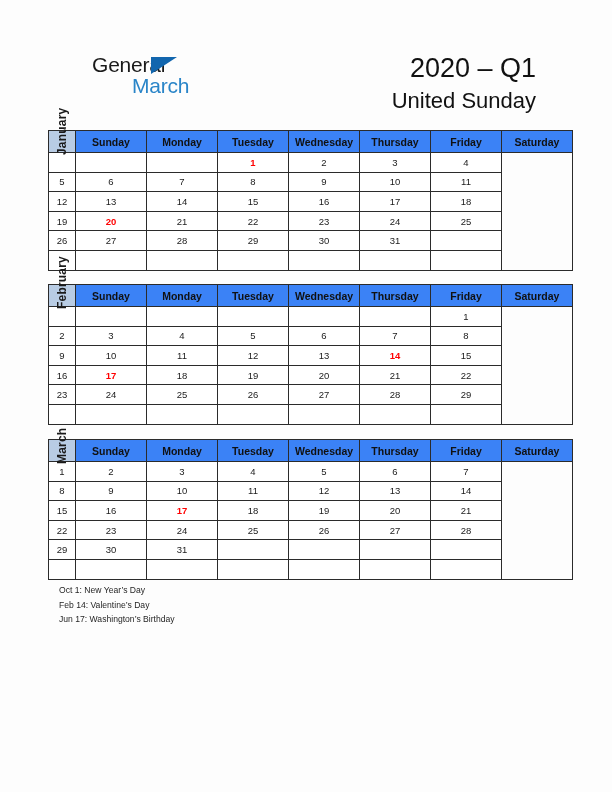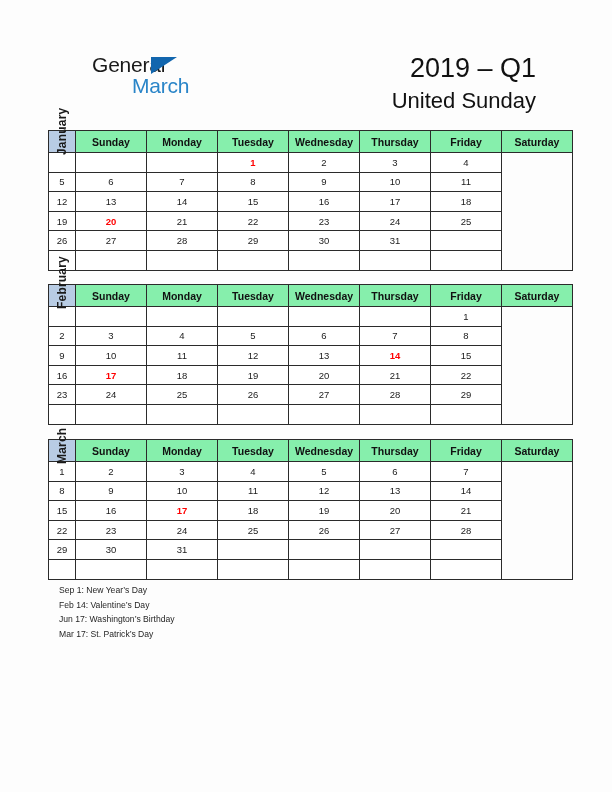--- a/index.html
+++ b/index.html
@@ -111,21 +111,21 @@
   .month-label-rot {
     display: block;
     transform: rotate(-90deg);
     white-space: nowrap;
     font-size: 12px;
     font-weight: bold;
     color: #1a1a1a;
     letter-spacing: 0.2px;
   }
   th.dow {
-    background: #86efac;
+    background: #3b82f6;
     height: 21px;
     font-size: 10.5px;
     font-weight: bold;
     color: #111;
     text-align: center;
     vertical-align: middle;
     width: 70px;
   }
   td.day {
     height: 18.6px;
@@ -160,21 +160,21 @@
 
 <div class="page-header">
 
   <div class="logo">
     <span class="logo-general">General</span>
     <span class="logo-tri"></span>
     <span class="logo-blue">March</span>
   </div>
 
   <div class="title-block">
-    <div class="title-main">2019 – Q1</div>
+    <div class="title-main">2020 – Q1</div>
     <div class="title-sub">United Sunday</div>
   </div>
 
 </div>
 
 <div class="month-block" id="month-0">
     <table class="cal">
       <thead>
         <tr>
           <td class="month-label-cell" rowspan="7">
@@ -390,17 +390,16 @@
           <td class="day empty"></td>
           <td class="day empty"></td>
           <td class="day empty"></td>
           <td class="day empty"></td>
         </tr>
       </tbody>
     </table>
   </div>
 
 <div class="holiday-legend" id="holiday-legend">
-    <div class="holiday-line">Sep 1: New Year’s Day</div>
+    <div class="holiday-line">Oct 1: New Year’s Day</div>
     <div class="holiday-line">Feb 14: Valentine’s Day</div>
     <div class="holiday-line">Jun 17: Washington’s Birthday</div>
-    <div class="holiday-line">Mar 17: St. Patrick’s Day</div>
   </div>
 
 </body></html>

